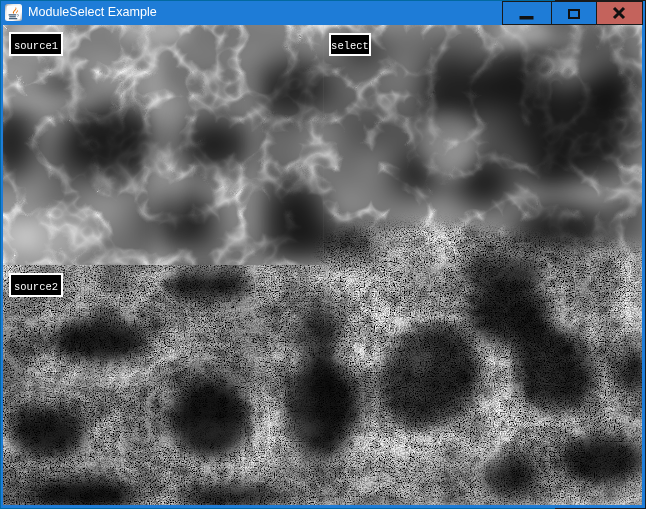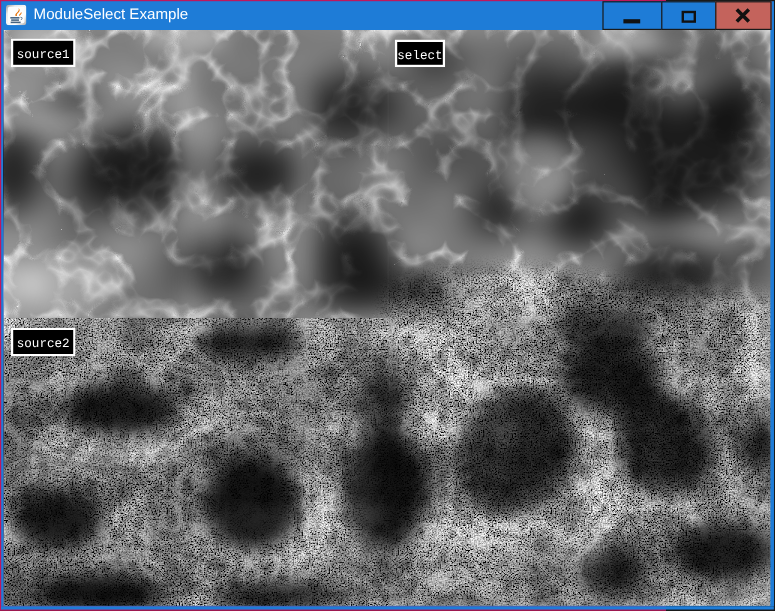--- a/index.html
+++ b/index.html
@@ -1,15 +1,15 @@
 <!DOCTYPE html>
 <html><head><meta charset="utf-8"><style>
 * { margin:0; padding:0; box-sizing:border-box; }
 body { width:646px; height:509px; font-family:"Liberation Sans",sans-serif; overflow:hidden; background:#1a1a1a; -webkit-font-smoothing:antialiased; }
-#win { position:absolute; left:0; top:0; width:555px; height:509px; background:#be185d; }
+#win { position:absolute; left:0; top:0; width:555px; height:509px; background:#0369a1; }
 #titlebar { position:absolute; left:1px; top:1px; width:644px; height:24px; background:#1e7cd7; }
 #title { position:absolute; left:28px; top:5px; color:#fff; font-size:12.6px; }
 #content { position:absolute; left:3px; top:25px; width:640px; height:480px; background:#8a8a8a; }
 #borL { position:absolute; left:1px; top:25px; width:2px; height:480px; background:#1e7cd7; }
 #borR { position:absolute; left:642px; top:25px; width:3px; height:480px; background:#1e7cd7; }
 #borB { position:absolute; left:1px; top:505px; width:644px; height:3px; background:#1e7cd7; }
 .btn { position:absolute; top:1px; height:24px; border:1px solid #1a1a1a; background:#1e7cd7; }
 #bmin { left:502px; width:50px; }
 #bmax { left:551px; width:46px; }
 #bclose { left:596px; width:47px; background:#c4635c; }

